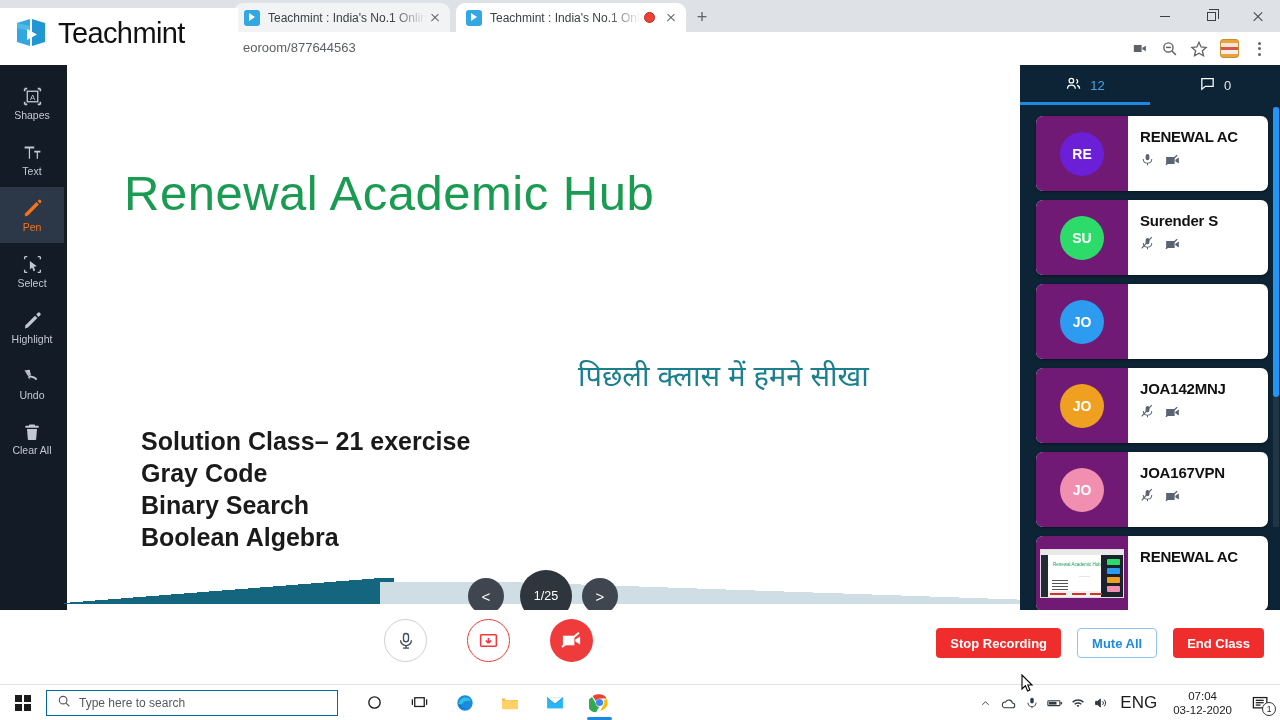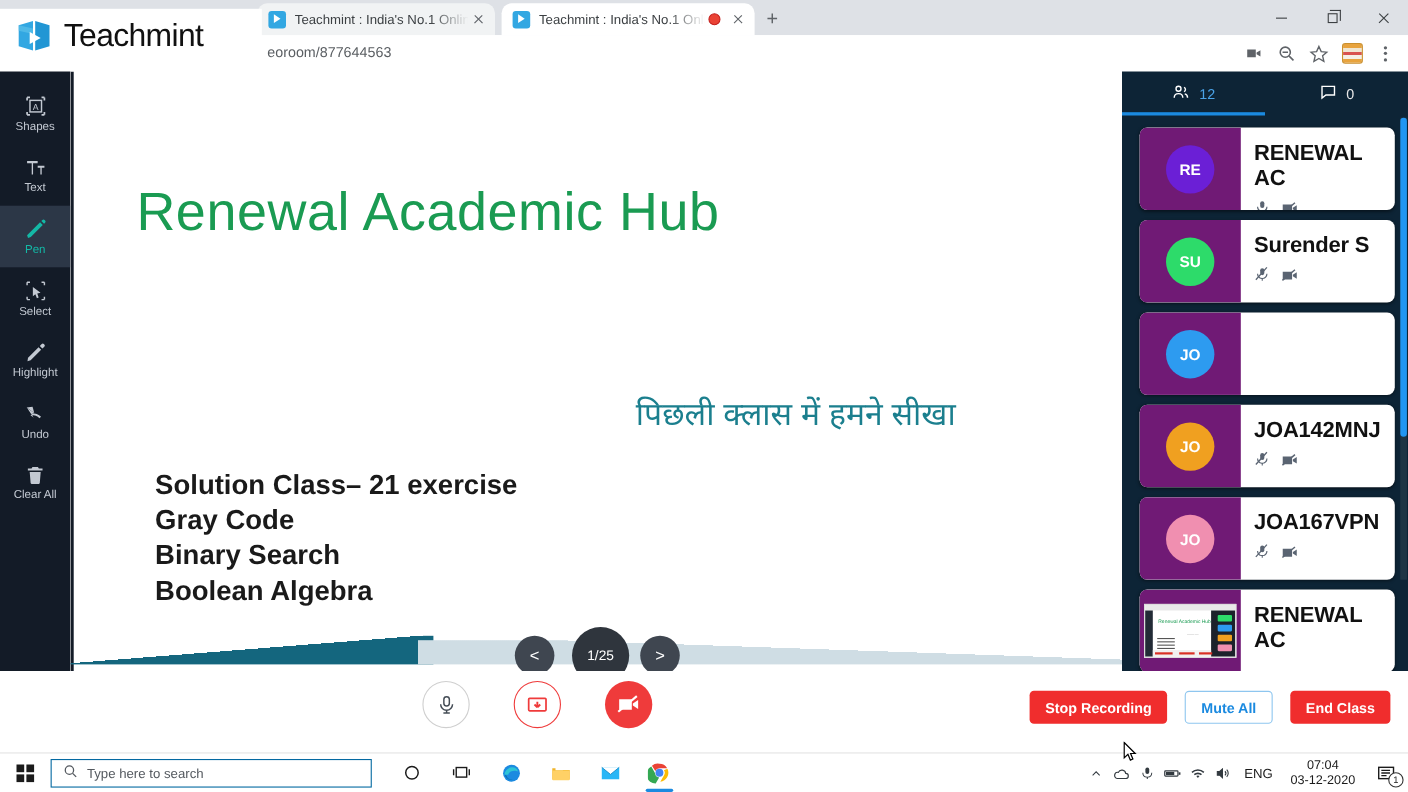--- a/index.html
+++ b/index.html
@@ -114,21 +114,21 @@
   .rail {
     position: absolute; left: 0; top: 0; width: 64px; height: 545px;
     background: #131b27;
     padding-top: 10px;
   }
   .tool {
     height: 56px; display: flex; flex-direction: column;
     align-items: center; justify-content: center; gap: 3px;
     color: #c3c9d2;
   }
-  .tool.active { background: #2c3747; color: #14b8a6; }
+  .tool.active { background: #2c3747; color: #f97316; }
   .tool .tl { font-size: 10.5px; line-height: 11px; text-align: right; }
   .tool svg { display: block; }
 
   
   .board {
     position: absolute; left: 64px; top: 0; width: 956px; height: 545px;
     background: #ffffff; overflow: hidden;
   }
   .slide-title {
     position: absolute; left: 60px; top: 100px;
@@ -196,21 +196,21 @@
   .pcard .thumb {
     width: 92px; flex: 0 0 92px; background: #701a75;
     display: flex; align-items: center; justify-content: center;
   }
   .pcard .circle {
     width: 44px; height: 44px; border-radius: 50%;
     display: flex; align-items: center; justify-content: center;
     color: #ffffff; font-size: 14px; font-weight: bold;
   }
   .pcard .meta { flex: 1; padding: 12px 0 0 12px; }
-  .pcard .pname { font-size: 20px; font-weight: bold; color: #111111; letter-spacing: -0.2px; }
+  .pcard .pname { font-size: 15px; font-weight: bold; color: #111111; letter-spacing: -0.2px; }
   .pcard .picons { display: flex; gap: 9px; margin-top: 7px; color: #5a6472; }
   .sharethumb {
     width: 84px; height: 49px; background: #ffffff; position: relative; overflow: hidden;
     border: 1px solid #dddddd;
   }
   .sharethumb .st-top { position: absolute; left: 0; top: 0; right: 0; height: 5px; background: #e9e9e9; }
   .sharethumb .st-side { position: absolute; left: 0; top: 5px; bottom: 0; width: 7px; background: #222b36; }
   .sharethumb .st-right { position: absolute; right: 0; top: 5px; bottom: 0; width: 22px; background: #1c222b; }
   .sharethumb .st-txt { position: absolute; left: 12px; top: 12px; font-size: 4.5px; color: #1a9b52; }
   .sharethumb .st-txt2 { position: absolute; left: 38px; top: 24px; font-size: 3.5px; color: #777; }
@@ -259,21 +259,21 @@
     display: flex; align-items: center; gap: 8px; padding-left: 10px;
     font-size: 12px; color: #54595f;
   }
   .tbapps { display: flex; align-items: center; gap: 0; margin-left: 14px; }
   .tbapp { width: 45px; height: 36px; display: flex; align-items: center; justify-content: center; position: relative; }
   .tbapp.running::after {
     content: ""; position: absolute; bottom: 1px; left: 10px; width: 25px; height: 2.5px; background: #1b8ae0; border-radius: 2px;
   }
   .tray { position: absolute; right: 0; top: 0; height: 36px; display: flex; align-items: center; gap: 0; }
   .trayi { width: 23px; height: 36px; display: flex; align-items: center; justify-content: center; color: #333a40; }
-  .traylang { font-size: 12px; color: #1b1b1b; padding: 0 8px; }
+  .traylang { font-size: 17px; color: #1b1b1b; padding: 0 8px; }
   .clock { font-size: 11.5px; color: #1b1b1b; text-align: center; line-height: 14px; padding: 0 8px; }
   .notif { width: 40px; height: 36px; display: flex; align-items: center; justify-content: center; position: relative; }
   .notif .badge {
     position: absolute; right: 4px; bottom: 5px; width: 14px; height: 14px; border-radius: 50%;
     border: 1px solid #333; background: #fff; color: #222; font-size: 8.5px;
     display: flex; align-items: center; justify-content: center;
   }
 </style>
 </head>
 <body>

